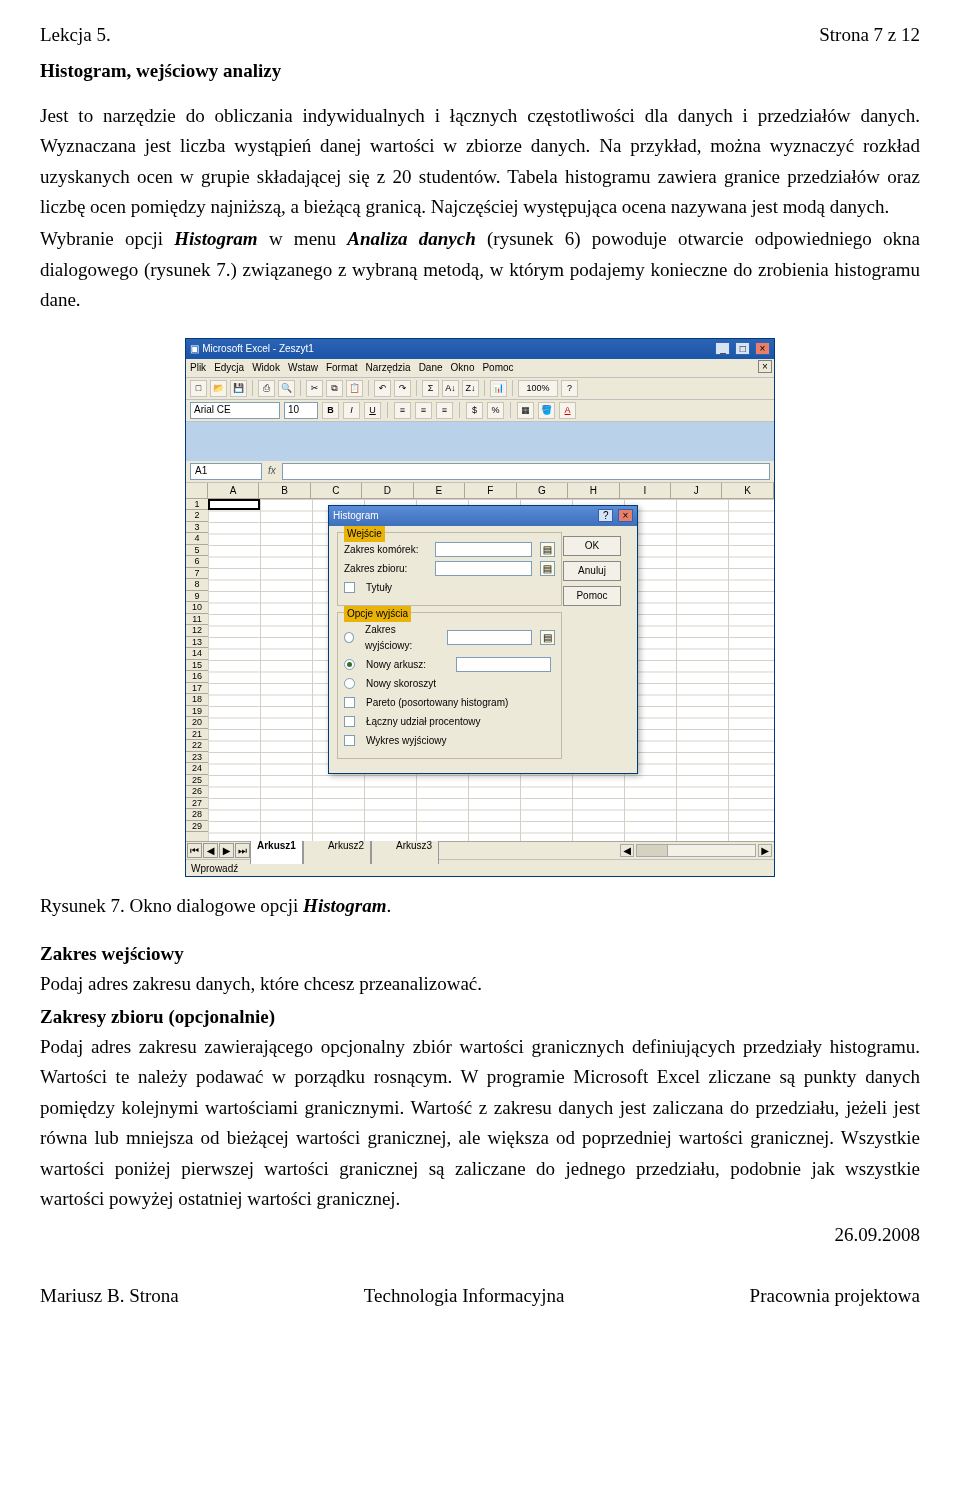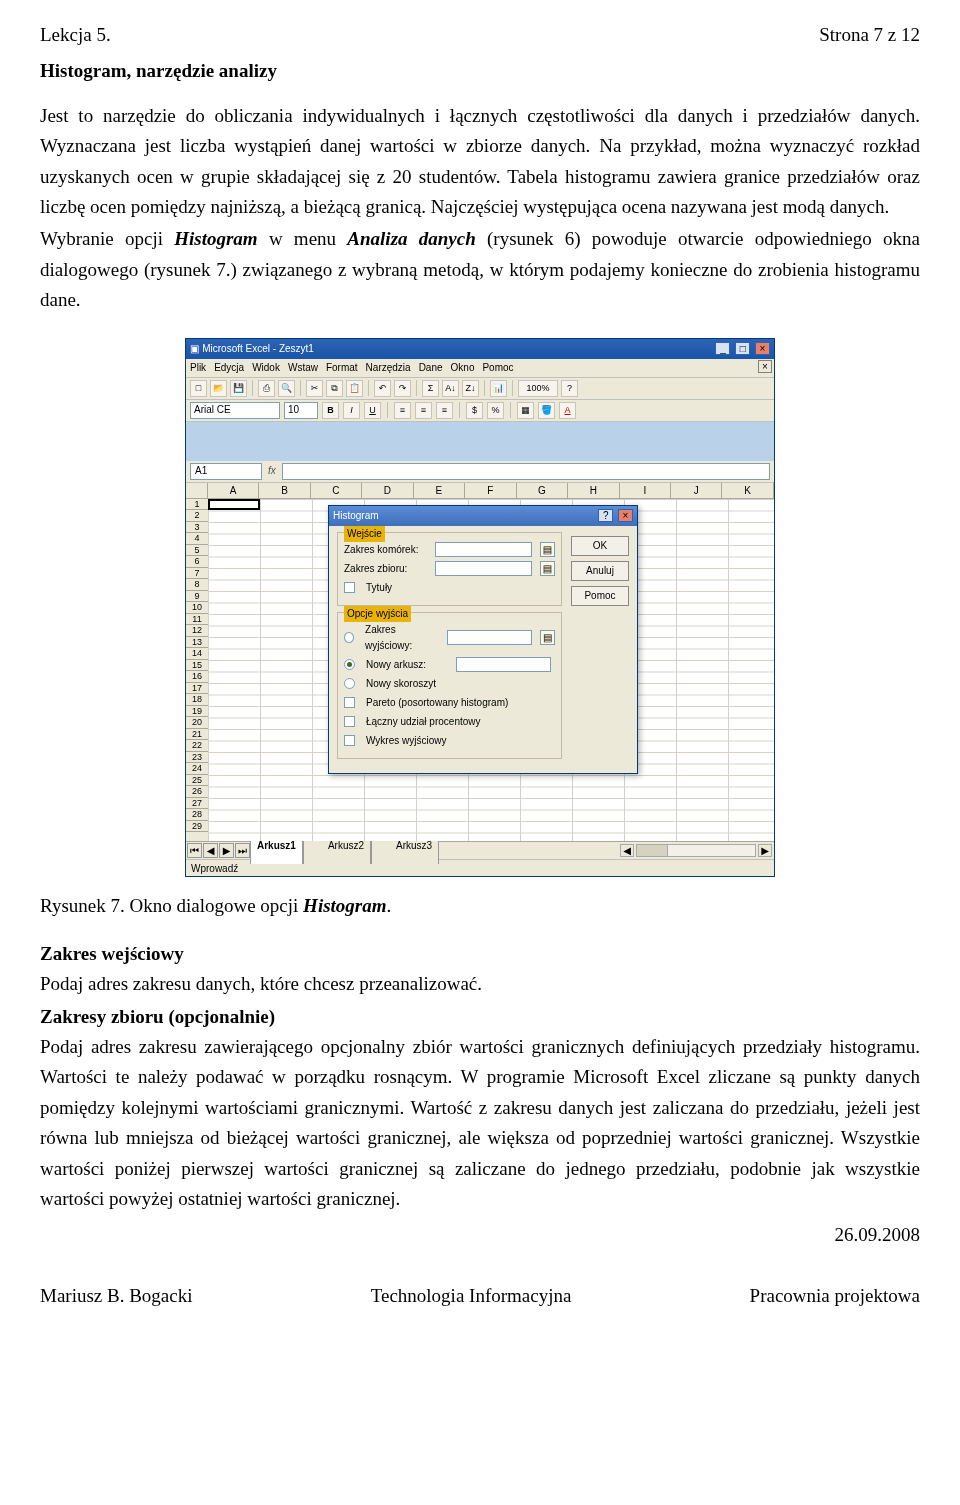--- a/index.html
+++ b/index.html
@@ -115,21 +115,21 @@
   .dbody { padding: 6px 8px 8px; position: relative; }
   .grp { border: 1px solid #c0bba8; padding: 6px 6px 6px 6px; margin-bottom: 6px; position: relative; }
   .grplab { position: absolute; top: -7px; left: 6px; background: #eab308; padding: 0 3px; }
   .drow { display: flex; align-items: center; gap: 8px; margin: 3px 0; }
   .lbl { width: 90px; }
   .ref { border: 1px solid #7f9db9; background: #fff; width: 105px; height: 15px; }
   .pick { width: 16px; height: 15px; border: 1px solid #7f9db9; background: #fef9e1; display: inline-flex; align-items: center; justify-content: center; }
   .chk { width: 11px; height: 11px; border: 1px solid #7f9db9; background: #fff; display: inline-block; margin-right: 3px; }
   .rad { width: 11px; height: 11px; border: 1px solid #7f9db9; border-radius: 50%; background: #fff; display: inline-block; margin-right: 3px; position: relative; }
   .rad.sel::after { content: ""; position: absolute; left: 2px; top: 2px; width: 5px; height: 5px; border-radius: 50%; background: #3a6a2a; }
-  .rbtncol { position: absolute; right: 8px; top: 10px; width: 58px; display: flex; flex-direction: column; gap: 5px; }
+  .rbtncol { position: absolute; right: 16px; top: 10px; width: 58px; display: flex; flex-direction: column; gap: 5px; }
   .winbtn { border: 1px solid #888; background: #f3f1e7; height: 20px; text-align: center; line-height: 18px; font-size: 10px; }
   .sheettabs {
     background: #ece9d8; display: flex; align-items: center; height: 18px;
     border-top: 1px solid #aca899; gap: 0;
   }
   .tabnav { width: 15px; height: 15px; border: 1px solid #999; margin-left: 1px; text-align: center; line-height: 13px; }
   .shtab { background: #fff; border: 1px solid #999; border-bottom: none; padding: 0 6px; height: 26px; line-height: 14px; margin-top: 2px; }
   .shtab.active { font-weight: bold; }
   .shtab.inactive { background: #ece9d8; padding-left: 24px; }
   .hscroll { flex: 1; display: flex; align-items: center; justify-content: flex-end; gap: 2px; padding-right: 2px;}
@@ -140,21 +140,21 @@
   .footer { display: flex; justify-content: space-between; margin-top: 30px; font-size: 19px; }
 </style>
 </head>
 <body>
 
 <div class="header-row">
   <span>Lekcja 5.</span>
   <span>Strona 7 z 12</span>
 </div>
 
-<div class="section-title">Histogram, narzędzie analizy</div>
+<div class="section-title">Histogram, wejściowy analizy</div>
 
 <p>Jest to narzędzie do obliczania indywidualnych i łącznych częstotliwości dla danych i przedziałów danych. Wyznaczana jest liczba wystąpień danej wartości w zbiorze danych. Na przykład, można wyznaczyć rozkład uzyskanych ocen w grupie składającej się z 20 studentów. Tabela histogramu zawiera granice przedziałów oraz liczbę ocen pomiędzy najniższą, a bieżącą granicą. Najczęściej występująca ocena nazywana jest modą danych.</p>
 
 <p>
   <span>Wybranie opcji </span><span class="boldital">Histogram</span><span> w menu </span><span class="boldital">Analiza danych</span><span> (rysunek 6) powoduje otwarcie odpowiedniego okna dialogowego (rysunek 7.) związanego z wybraną metodą, w którym podajemy konieczne do zrobienia histogramu dane.</span>
 </p>
 
 <div class="screenshot-wrap">
   <div class="excel-shot">
     <div class="excel-title">
@@ -371,16 +371,16 @@
   <span>Rysunek 7. Okno dialogowe opcji </span><span class="boldital">Histogram</span><span>.</span>
 </p>
 
 <div class="bold">Zakres wejściowy</div>
 <p>Podaj adres zakresu danych, które chcesz przeanalizować.</p>
 <div class="bold">Zakresy zbioru (opcjonalnie)</div>
 <p>Podaj adres zakresu zawierającego opcjonalny zbiór wartości granicznych definiujących przedziały histogramu. Wartości te należy podawać w porządku rosnącym. W programie Microsoft Excel zliczane są punkty danych pomiędzy kolejnymi wartościami granicznymi. Wartość z zakresu danych jest zaliczana do przedziału, jeżeli jest równa lub mniejsza od bieżącej wartości granicznej, ale większa od poprzedniej wartości granicznej. Wszystkie wartości poniżej pierwszej wartości granicznej są zaliczane do jednego przedziału, podobnie jak wszystkie wartości powyżej ostatniej wartości granicznej.</p>
 
 <div style="text-align:right;margin-top:6px">26.09.2008</div>
 <div class="footer">
-  <span>Mariusz B. Bogacki</span>
+  <span>Mariusz B. Strona</span>
   <span>Technologia Informacyjna</span>
   <span>Pracownia projektowa</span>
 </div>
 
 </body></html>

